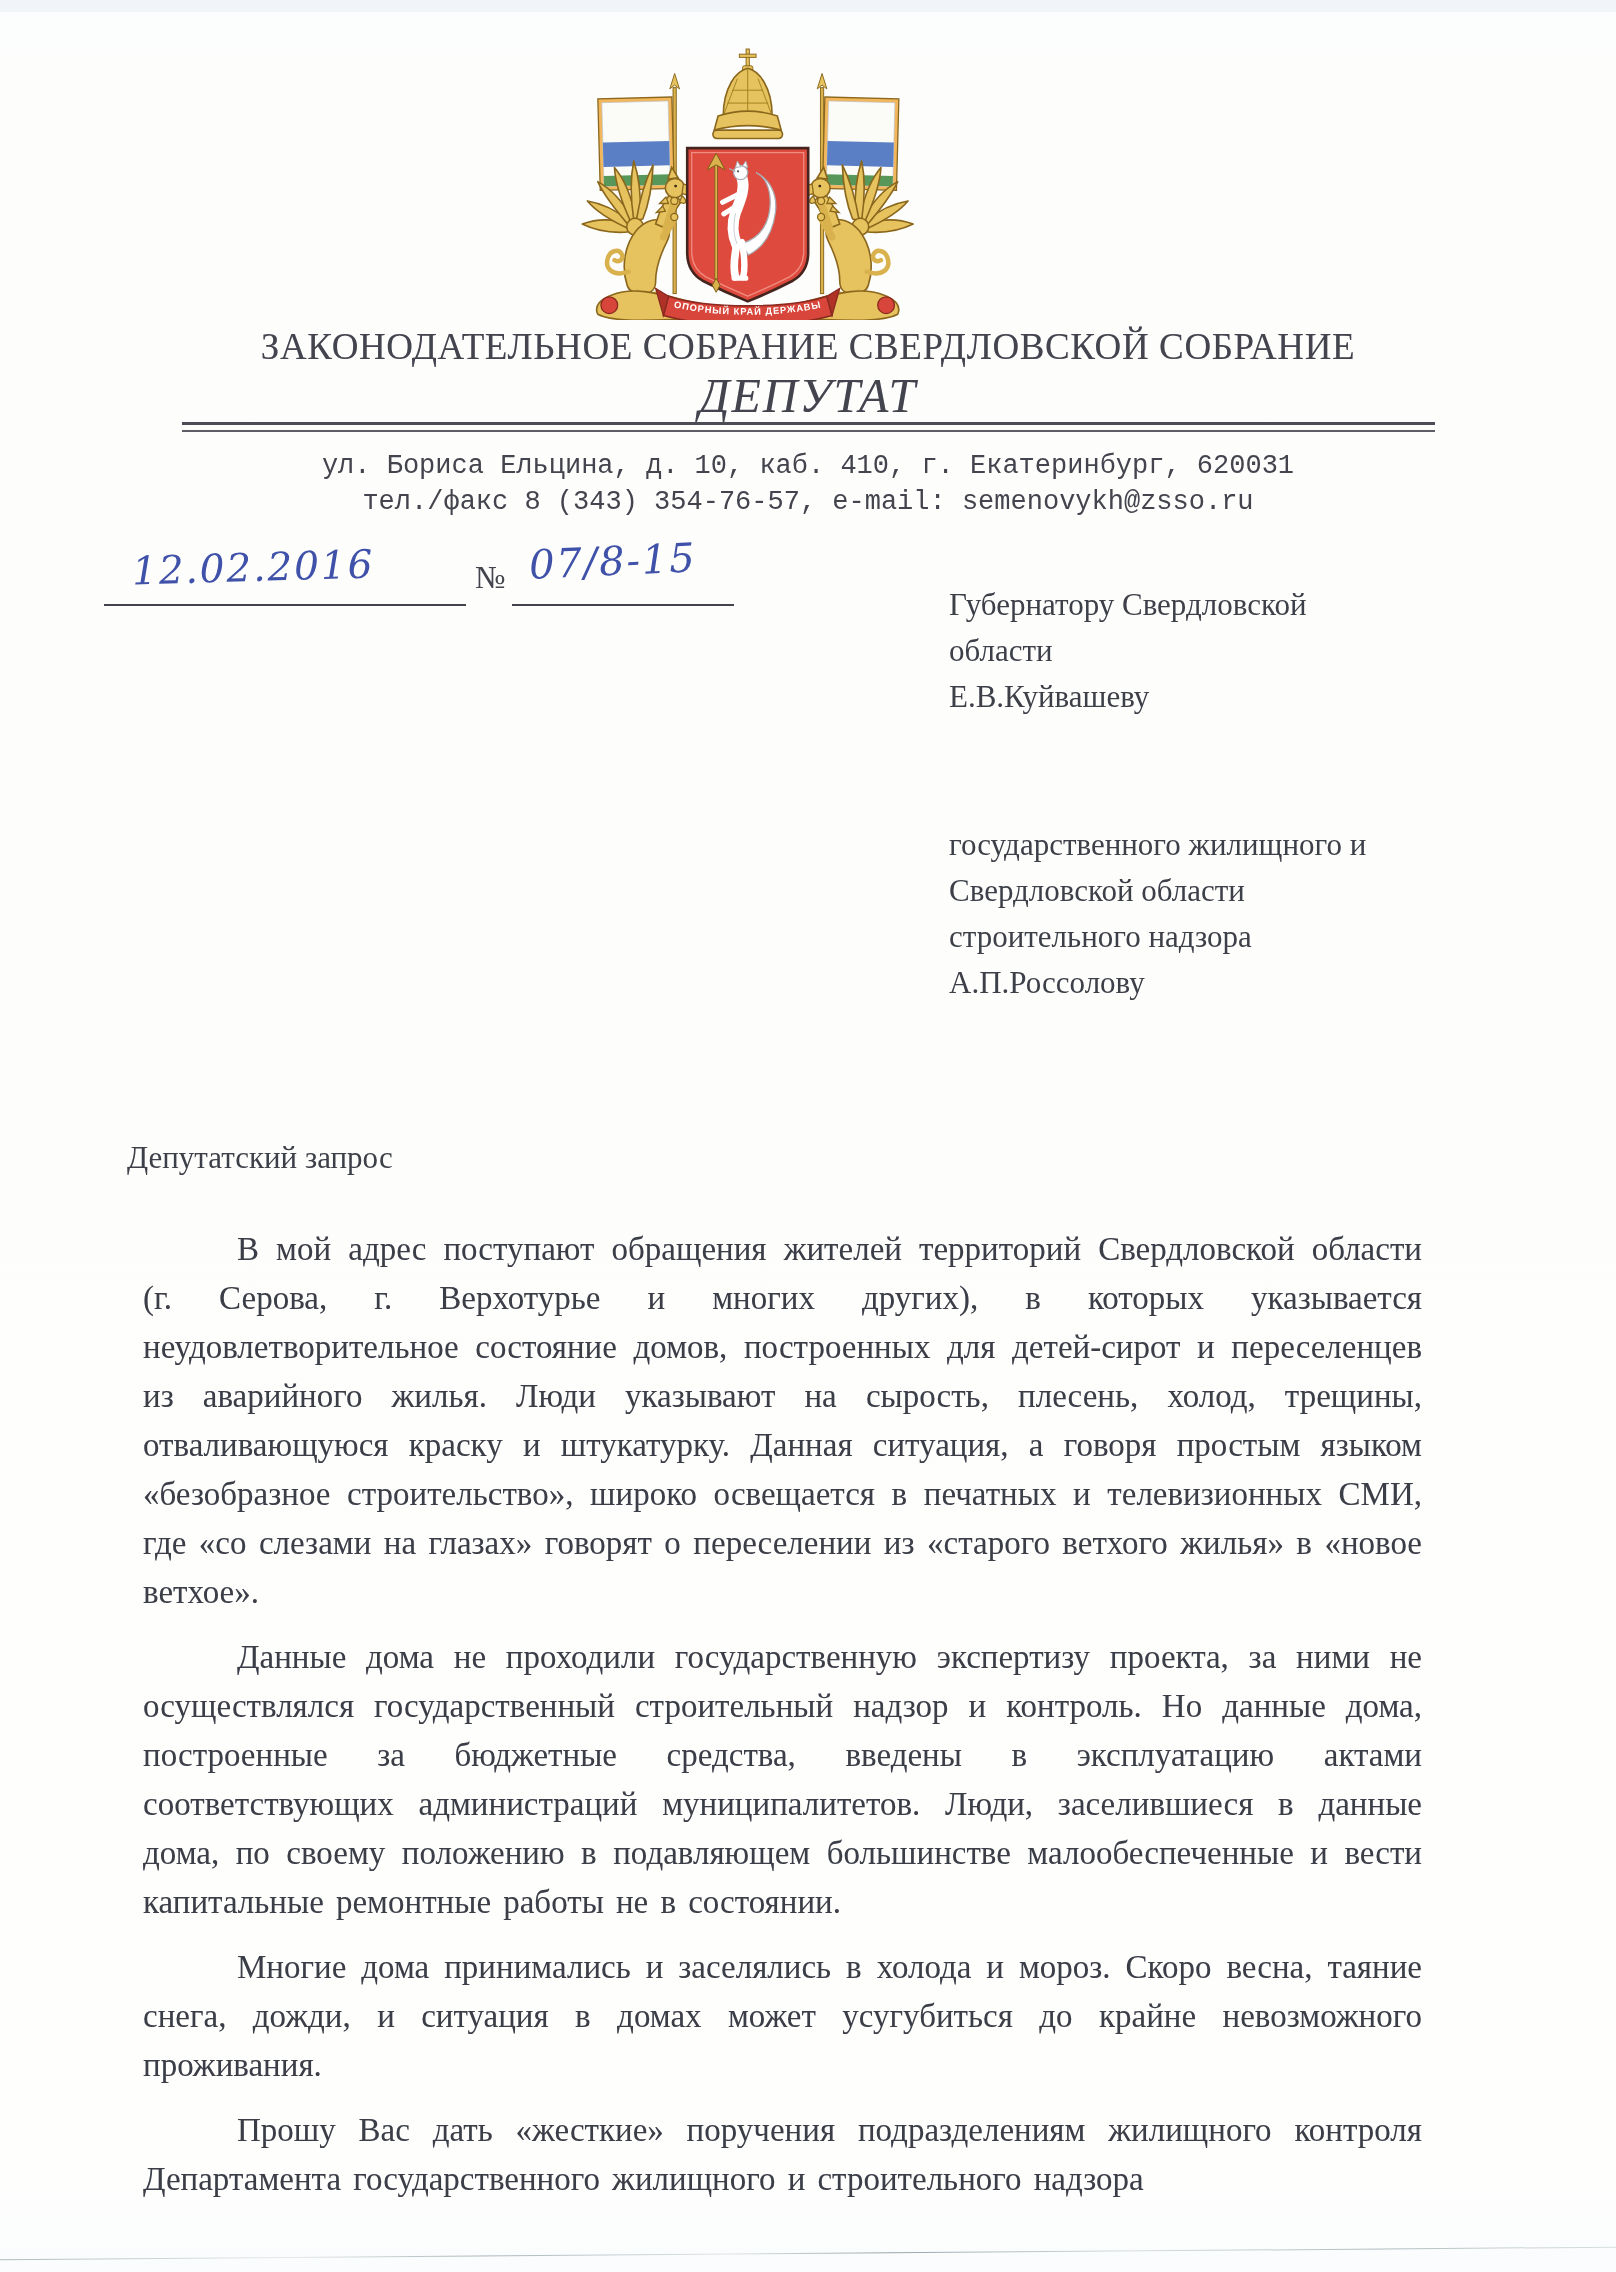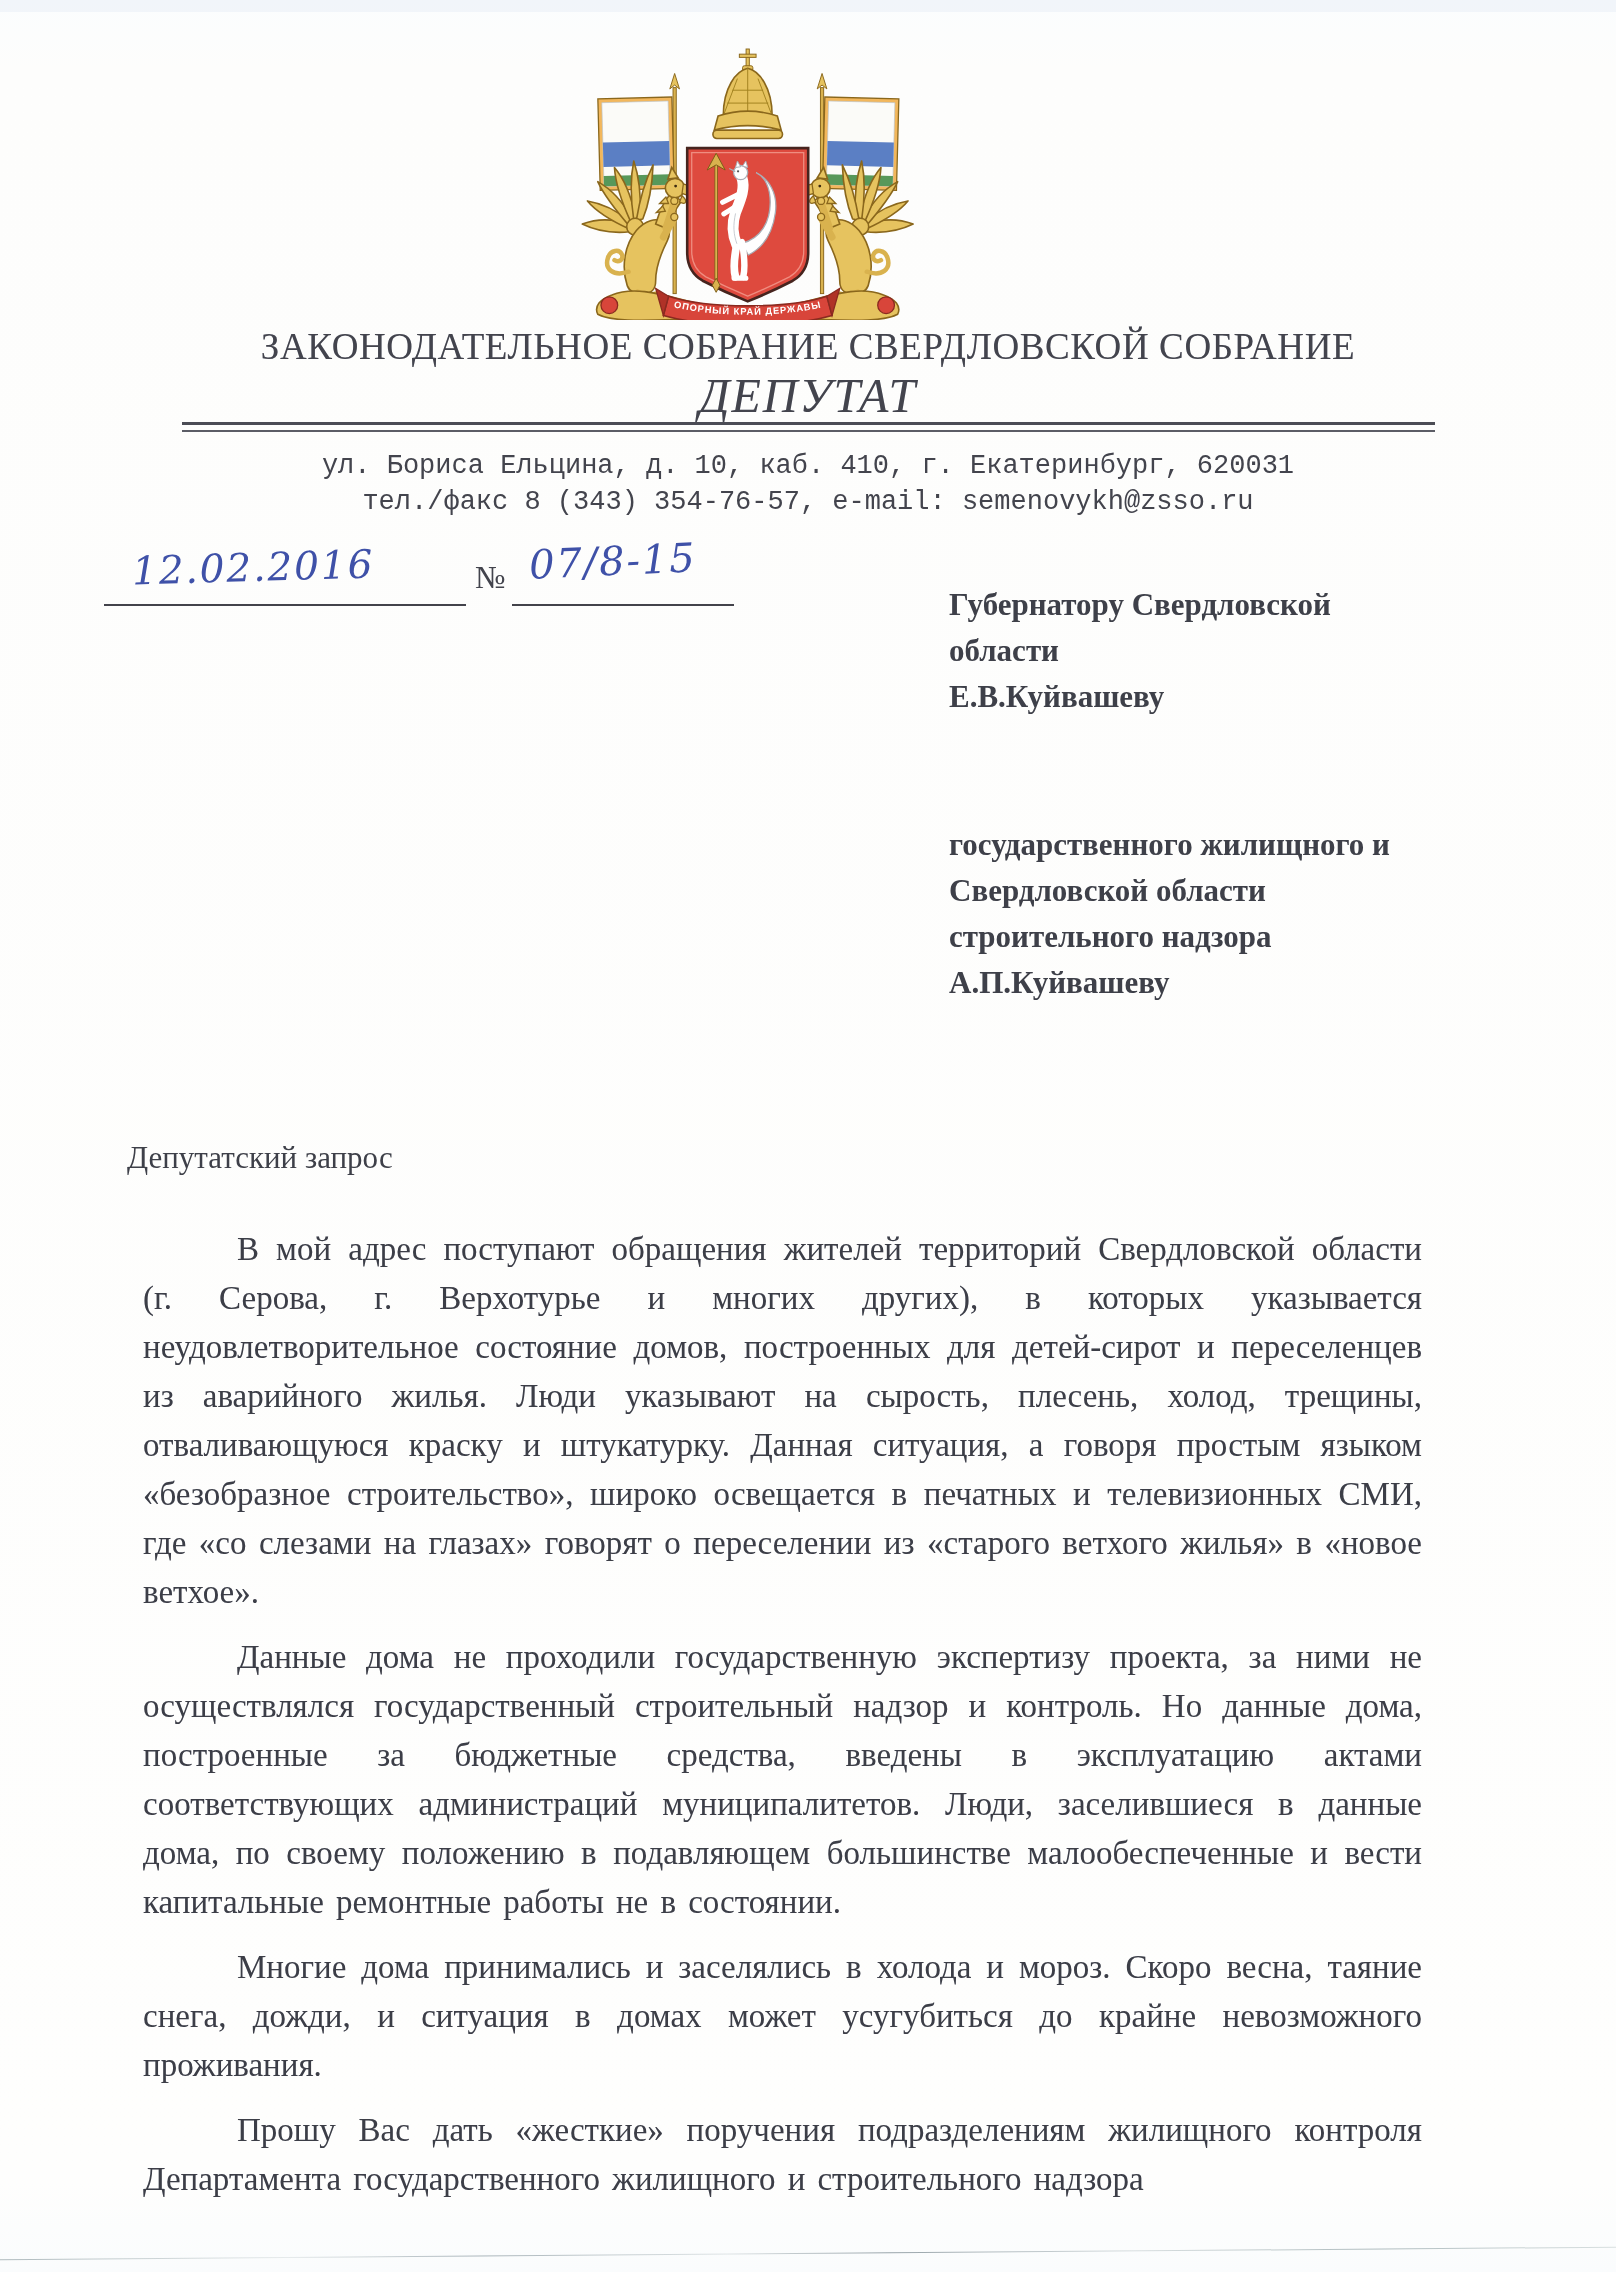--- a/index.html
+++ b/index.html
@@ -36,21 +36,21 @@
     font-family:"DejaVu Serif",serif;font-style:italic;
     color:#3f51a8;letter-spacing:1.9px;
   }
   .ref-date{position:absolute;left:132px;top:545px;font-size:39px;transform:rotate(-1.6deg);}
   .ref-no-sign{position:absolute;left:475px;top:559px;font-size:32px;color:#43444d;}
   .ref-number{position:absolute;left:529px;top:538px;font-size:40px;transform:rotate(-2.5deg);}
   .u-line{position:absolute;top:604px;height:1.9px;background:#43434b;}
   .u1{left:104px;width:362px;}
   .u2{left:512px;width:222px;}
   
-  .recipient{position:absolute;left:949px;width:580px;font-size:31px;line-height:46px;color:#3e4049;font-weight:bold;}
+  .recipient{position:absolute;left:949px;width:580px;font-size:31px;line-height:46px;color:#3e4049;}
   .rcp1{top:582px;}
   .rcp2{top:822px;}
   
   .subject{position:absolute;left:127px;top:1140px;font-size:31px;color:#3e4049;}
   .body-text{
     position:absolute;left:127px;top:1209px;width:1311px;
     font-size:33px;line-height:49px;word-spacing:3.9px;
     text-align:justify;color:#3c3e47;
     text-shadow:0 0 0.6px rgba(80,90,130,.2);
   }
@@ -209,21 +209,21 @@
 
   <div class="recipient rcp1">
     <div>Губернатору Свердловской</div>
     <div>области</div>
     <div>Е.В.Куйвашеву</div>
   </div>
   <div class="recipient rcp2">
     <div>государственного жилищного и</div>
     <div>Свердловской области</div>
     <div>строительного надзора</div>
-    <div>А.П.Куйвашеву</div>
+    <div>А.П.Россолову</div>
   </div>
 
   <div class="subject">Депутатский запрос</div>
 
   <div class="body-text">
     <p>В мой адрес поступают обращения жителей территорий Свердловской области (г. Серова, г. Верхотурье и многих других), в которых указывается неудовлетворительное состояние домов, построенных для детей-сирот и переселенцев из аварийного жилья. Люди указывают на сырость, плесень, холод, трещины, отваливающуюся краску и штукатурку. Данная ситуация, а говоря простым языком «безобразное строительство», широко освещается в печатных и телевизионных СМИ, где «со слезами на глазах» говорят о переселении из «старого ветхого жилья» в «новое ветхое».</p>
     <p>Данные дома не проходили государственную экспертизу проекта, за ними не осуществлялся государственный строительный надзор и контроль. Но данные дома, построенные за бюджетные средства, введены в эксплуатацию актами соответствующих администраций муниципалитетов. Люди, заселившиеся в данные дома, по своему положению в подавляющем большинстве малообеспеченные и вести капитальные ремонтные работы не в состоянии.</p>
     <p>Многие дома принимались и заселялись в холода и мороз. Скоро весна, таяние снега, дожди, и ситуация в домах может усугубиться до крайне невозможного проживания.</p>
     <p>Прошу Вас дать «жесткие» поручения подразделениям жилищного контроля Департамента государственного жилищного и строительного надзора</p>
   </div>

